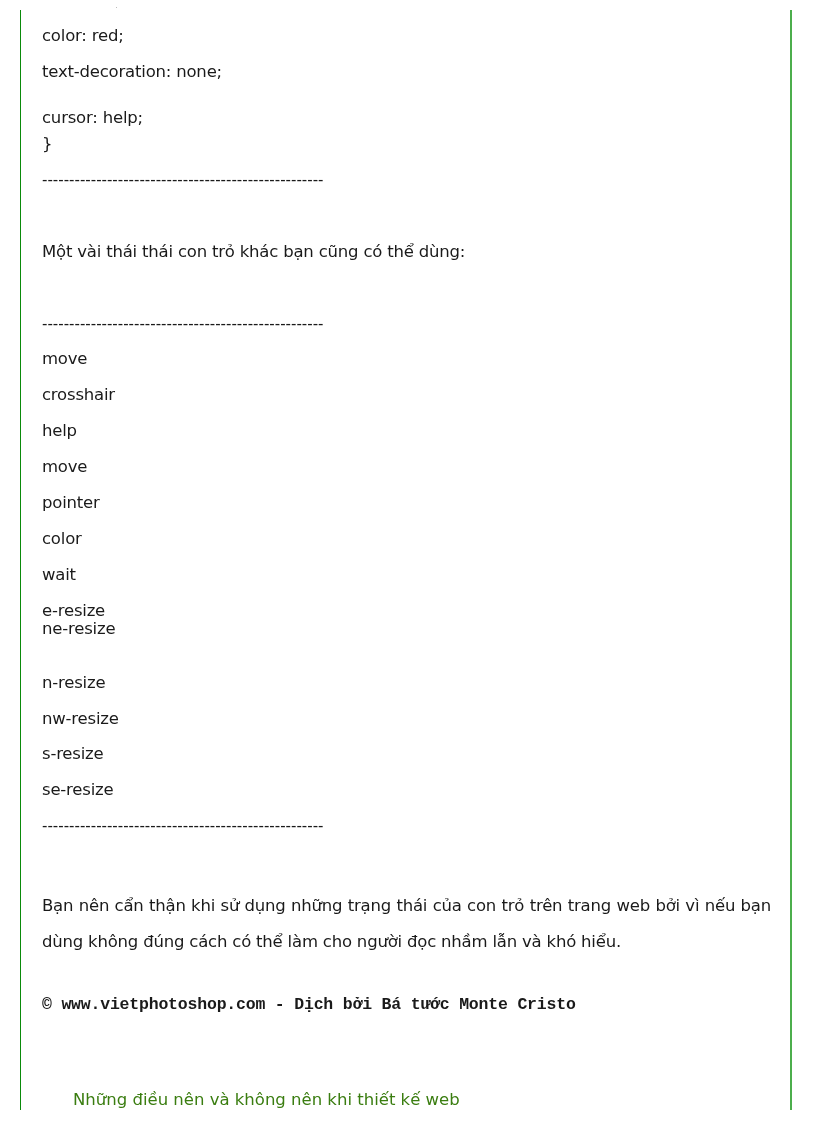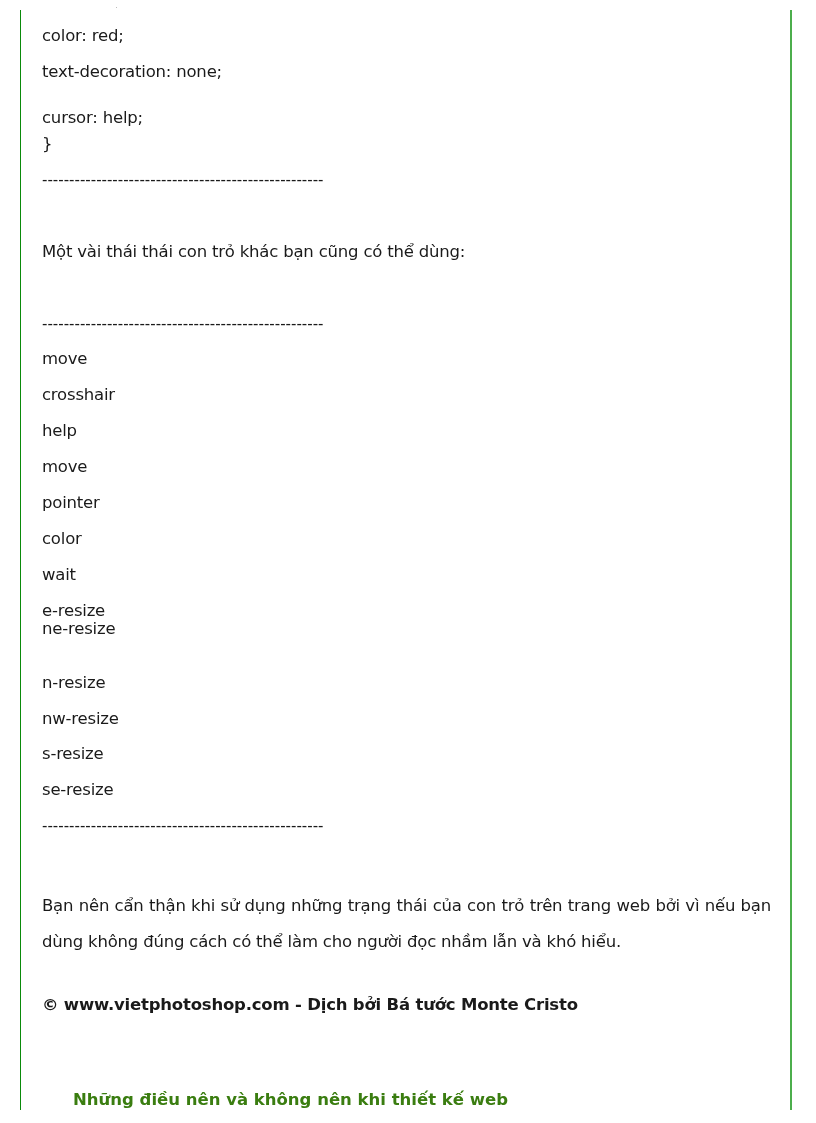--- a/index.html
+++ b/index.html
@@ -21,23 +21,23 @@
     .content {
       position: absolute; left: 42px; top: 0; width: 730px;
       font-size: 16.5px; letter-spacing: -0.2px;
     }
     .line { position: absolute; left: 0; white-space: nowrap; line-height: 20px; }
     .dash { letter-spacing: 0px; font-size: 15px; }
     .para {
       position: absolute; left: 0; width: 729px; line-height: 36px;
       text-align: justify; text-align-last: left;
     }
-    .copyright { font-weight: bold; font-size: 16.5px; }
+    .copyright { font-weight: bold; font-size: 16.5px; font-family: Liberation Mono, monospace; }
     .heading {
-      position: absolute; left: 73px; top: 1089px; font-weight: bold;
+      position: absolute; left: 73px; top: 1089px; font-weight: normal;
       font-size: 16.5px; color: #3a7d10; white-space: nowrap; line-height: 22px;
     }
   </style>
 </head>
 <body>
 
 <div class="border-left"></div>
 <div class="border-right"></div>
 <div class="speck"></div>
 

